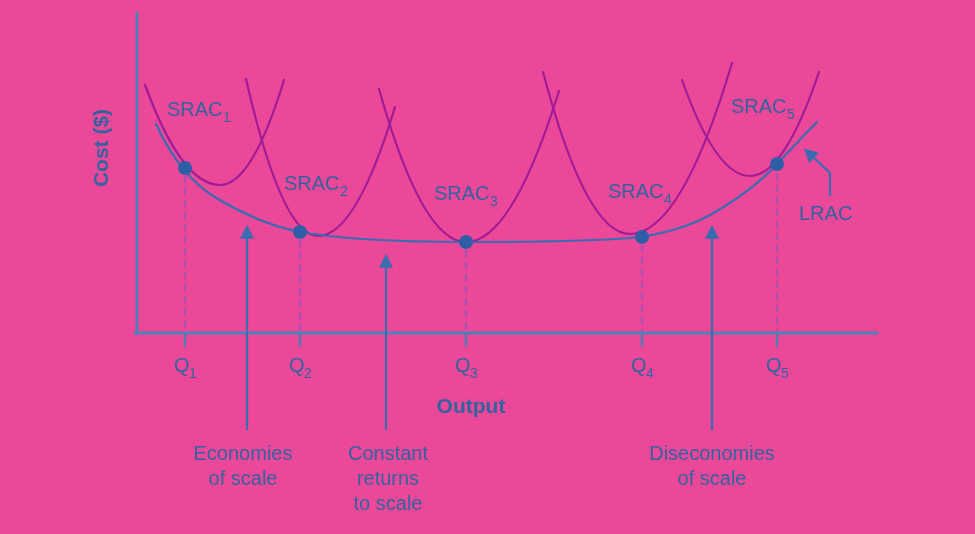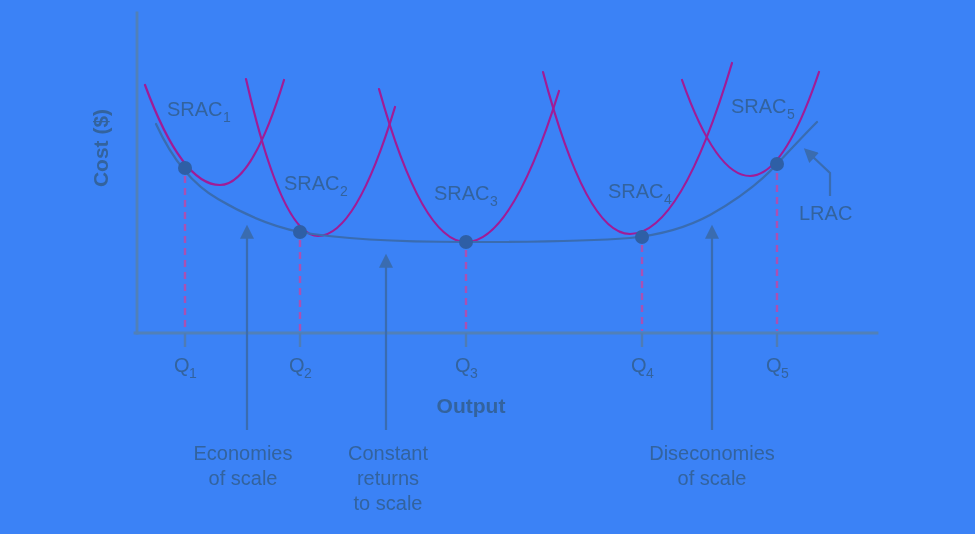--- a/index.html
+++ b/index.html
@@ -1,16 +1,16 @@
 <!DOCTYPE html>
 <html><head>
 <meta charset="utf-8">
 <style>
   html,body{margin:0;padding:0;background:#ffffff;}
-  .stage{position:relative;width:975px;height:534px;background:#3b82f6;overflow:hidden;
+  .stage{position:relative;width:975px;height:534px;background:#ec4899;overflow:hidden;
          font-family:"Liberation Sans",sans-serif;}
   svg text{fill:#33639E;font-family:"Liberation Sans",sans-serif;}
   .lbl{font-size:20px;}
   .sub{font-size:14px;}
   .axis-title{font-size:21px;font-weight:bold;}
   .ann{font-size:20px;}
   .axis{stroke:#5180B8;stroke-width:2.8;fill:none;stroke-linecap:square;}
   .tick{stroke:#4F7CB5;stroke-width:2.4;fill:none;}
   .srac{stroke:#A01C96;stroke-width:2.2;fill:none;stroke-linecap:round;}
   .lrac{stroke:#3A6CB0;stroke-width:2.2;fill:none;stroke-linecap:round;}

